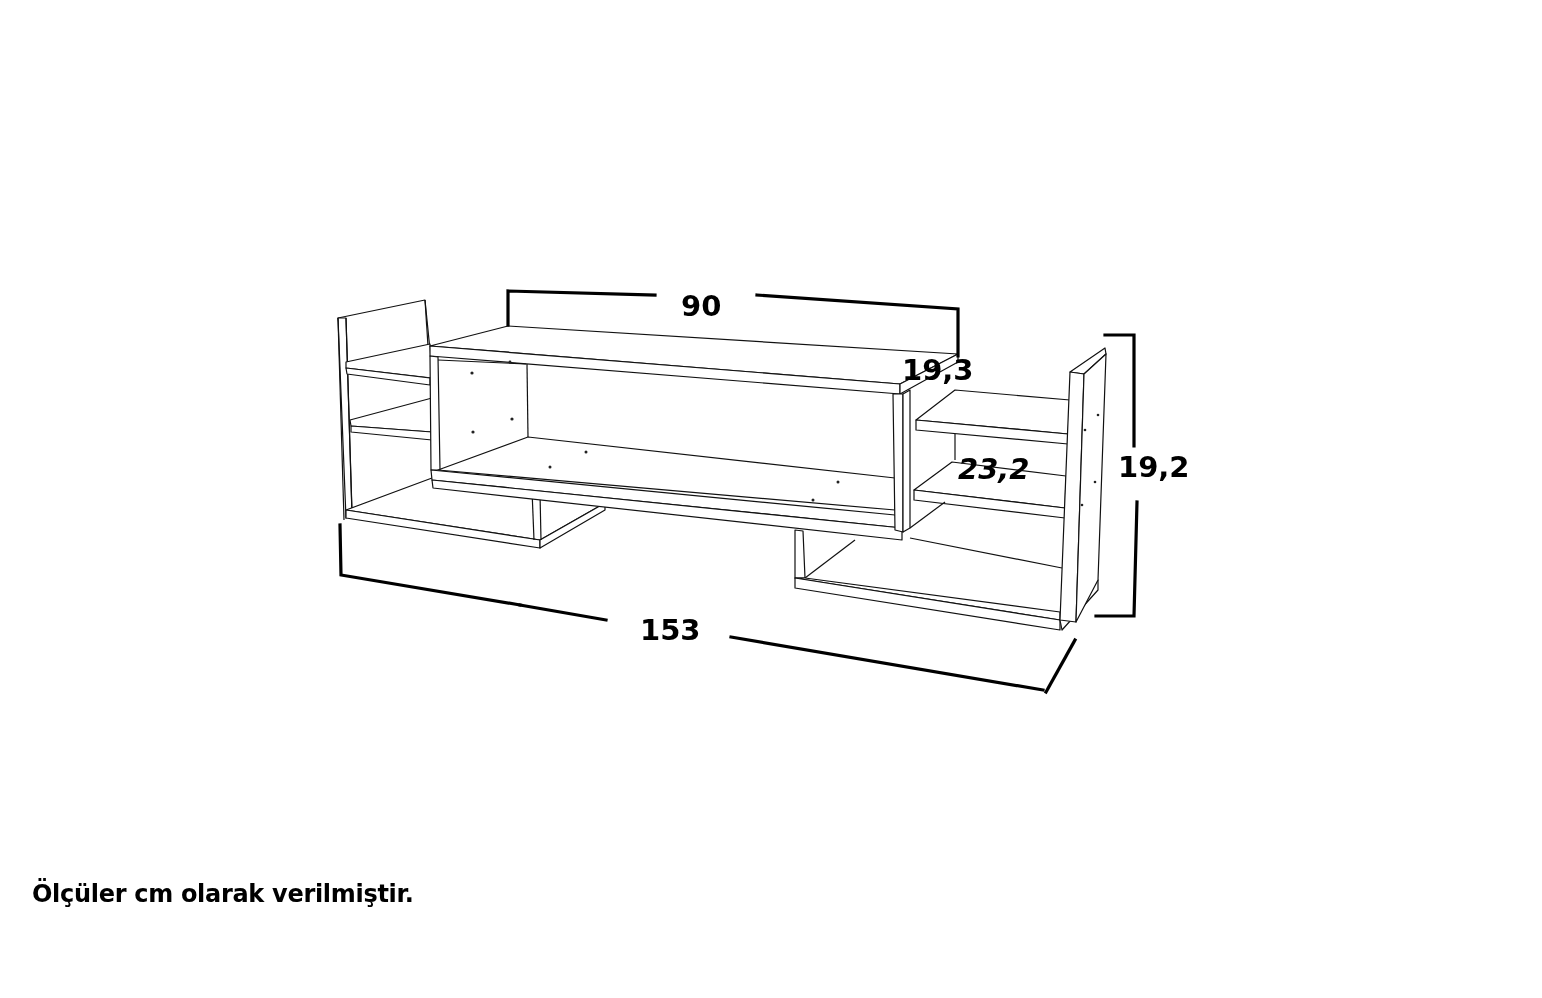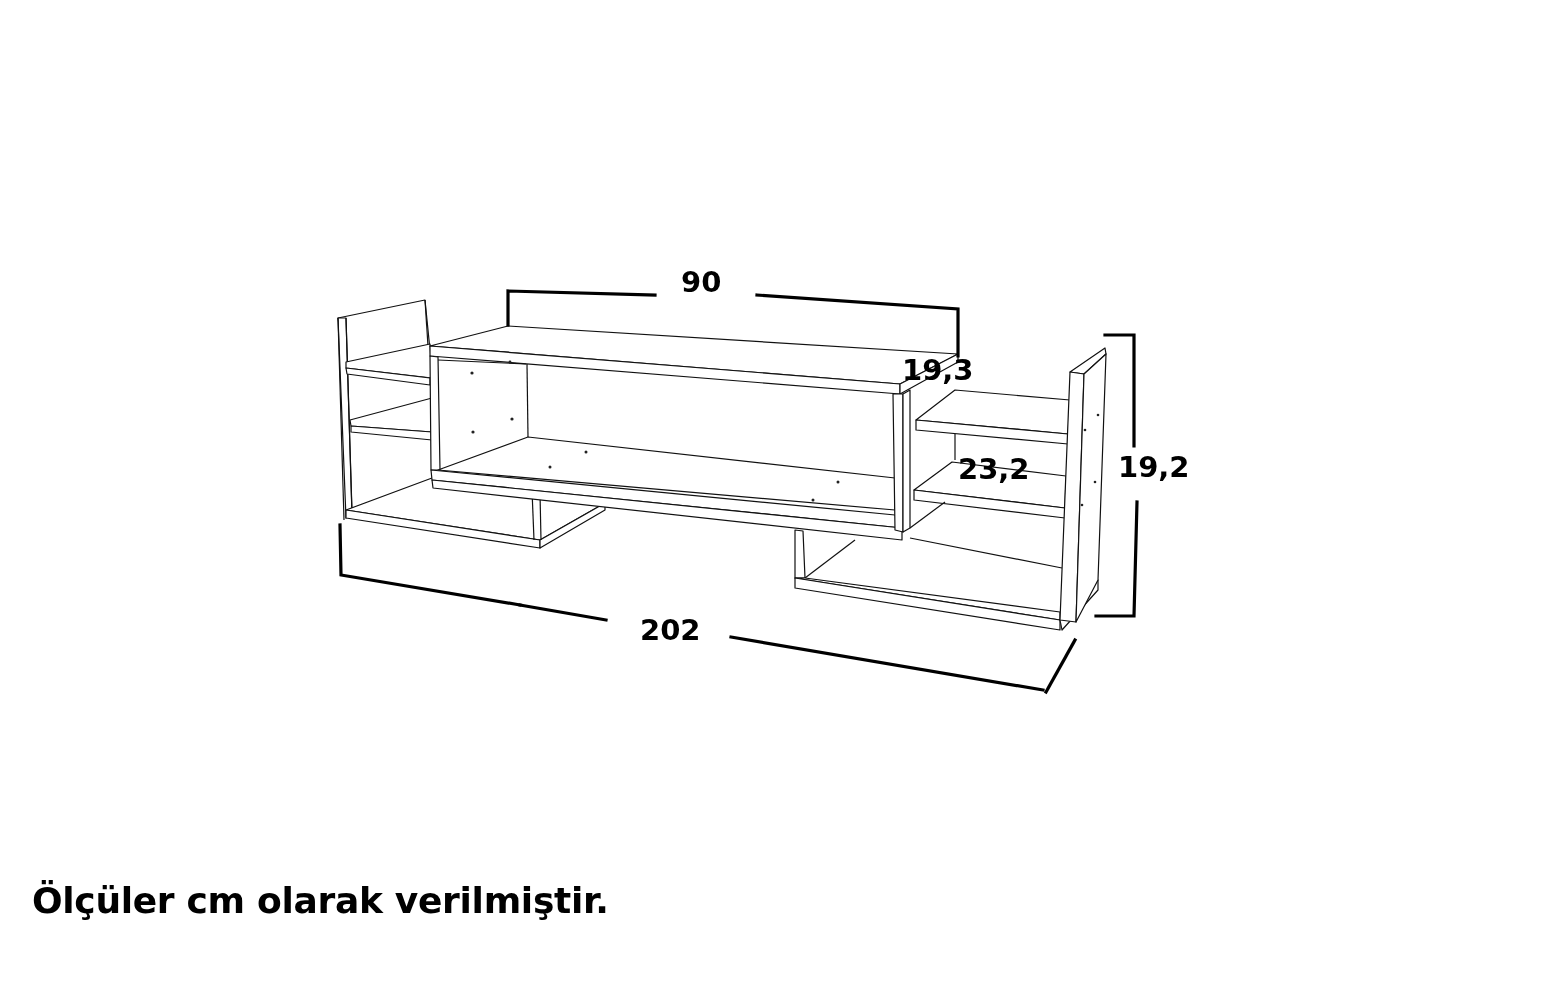--- a/index.html
+++ b/index.html
@@ -1,19 +1,19 @@
 <!DOCTYPE html>
 <html><head>
   <meta charset="utf-8">
   <style>
     html, body { margin: 0; padding: 0; background: #ffffff; }
     body { width: 1542px; height: 998px; position: relative; overflow: hidden; font-family: "DejaVu Sans", sans-serif; }
     #stage { position: absolute; left: 0; top: 0; width: 1542px; height: 998px; }
     .dim-label { position: absolute; font-family: "DejaVu Sans", sans-serif; font-weight: bold; font-size: 29px; color: #000; line-height: 1; white-space: nowrap; }
-    .note { position: absolute; left: 32px; top: 880px; font-family: "DejaVu Sans", sans-serif; font-weight: bold; font-size: 36px; color: #000; white-space: nowrap; letter-spacing: -0.3px; }
+    .note { position: absolute; left: 32px; top: 880px; font-family: "DejaVu Sans", sans-serif; font-weight: bold; font-size: 24px; color: #000; white-space: nowrap; letter-spacing: -0.3px; }
     svg .edge { fill: #fff; stroke: #111; stroke-width: 1.2; stroke-linejoin: round; }
     svg .ln { fill: none; stroke: #111; stroke-width: 1.2; }
     svg .dim { fill: none; stroke: #000; stroke-width: 3.2; stroke-linecap: square; }
     svg .hole { fill: #222; }
   </style>
 </head>
 <body>
 
 <div id="stage">
   <svg width="1542" height="998" viewBox="0 0 1542 998">
@@ -105,20 +105,20 @@
       <polyline class="dim" points="1105,335 1134,335 1134,446"></polyline>
       <polyline class="dim" points="1137,502 1134,616 1096,616"></polyline>
 
       <polyline class="dim" points="340,525 341,575 520,605"></polyline>
       <line class="dim" x1="520" y1="605" x2="606" y2="620"></line>
       <polyline class="dim" points="731,637 1043,690"></polyline>
       <line class="dim" x1="1046" y1="692" x2="1075" y2="640"></line>
     </g>
   </svg>
 
-  <div class="dim-label" style="left:681px; top:268px;">90</div>
+  <div class="dim-label" style="left:681px; top:292px;">90</div>
   <div class="dim-label" style="left:902px; top:356px;">19,3</div>
-  <div class="dim-label" style="left:958px; top:455px;">23,2</div>
+  <div class="dim-label" style="left:958px; top:455px;font-style:italic;">23,2</div>
   <div class="dim-label" style="left:1118px; top:453px;">19,2</div>
-  <div class="dim-label" style="left:640px; top:616px;">202</div>
+  <div class="dim-label" style="left:640px; top:616px;">153</div>
 
   <div class="note">Ölçüler cm olarak verilmiştir.</div>
 </div>
 
 </body></html>

